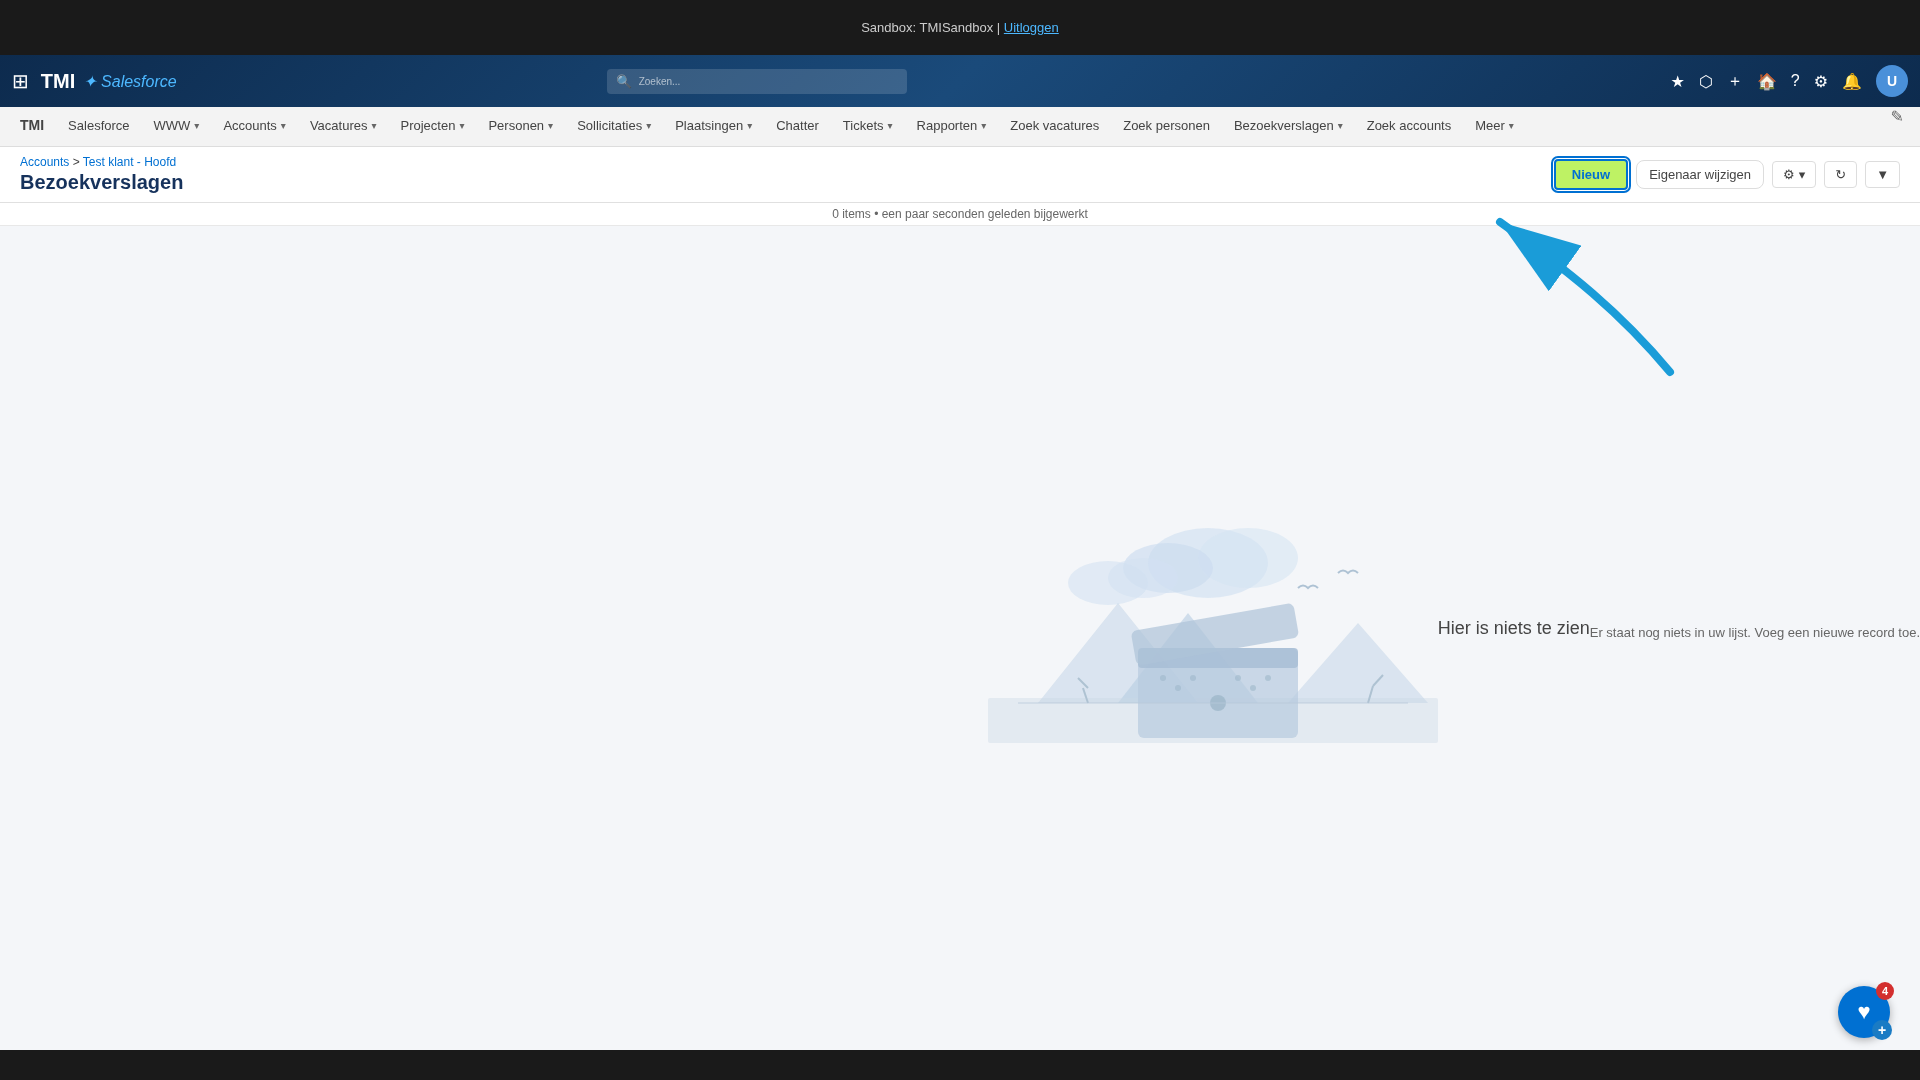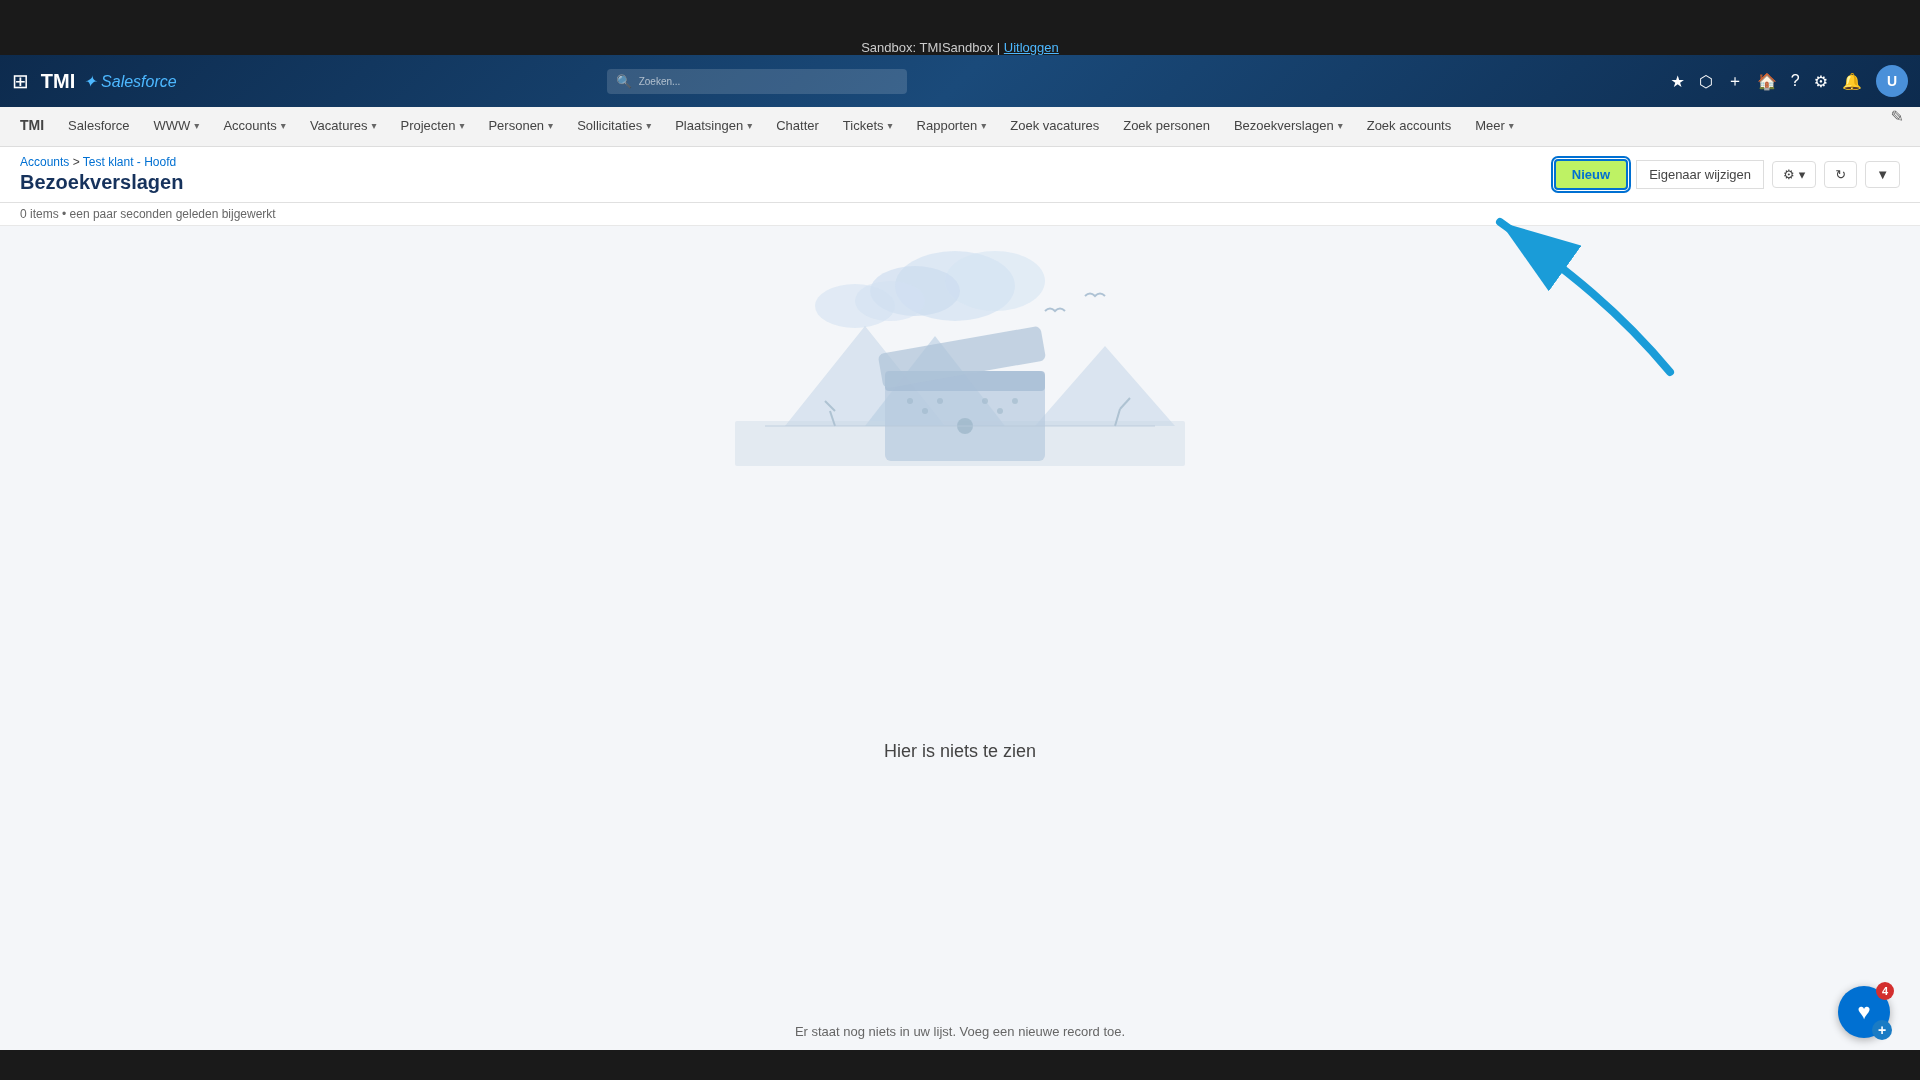--- a/index.html
+++ b/index.html
@@ -1,19 +1,19 @@
 <!DOCTYPE html>
 <html><head>
   <meta charset="utf-8">
   <style>
     * { margin: 0; padding: 0; box-sizing: border-box; }
     body { width: 1920px; height: 1080px; overflow: hidden; background: #1a1a1a; font-family: 'Segoe UI', Arial, sans-serif; }
 
     
-    .top-black-bar { height: 55px; background: #1a1a1a; display: flex; align-items: flex-end; justify-content: center; }
+    .top-black-bar { height: 55px; background: #1a1a1a; display: flex; align-items: center; justify-content: center; }
     .sandbox-bar { font-size: 13px; color: #ccc; }
     .sandbox-bar a { color: #4db8ff; text-decoration: underline; cursor: pointer; }
 
     
     .nav-bar {
       height: 52px;
       background: linear-gradient(135deg, #0d2b4e 0%, #1a4a7a 50%, #0d2b4e 100%);
       display: flex;
       align-items: center;
       padding: 0 12px;
@@ -103,21 +103,21 @@
       font-weight: 600;
       cursor: pointer;
       outline: 2px solid #0070d2;
       outline-offset: 1px;
     }
     .btn-eigenaar {
       background: white;
       border: 1px solid #ddd;
       color: #444;
       padding: 6px 12px;
-      border-radius: 0;
+      border-radius: 8px;
       font-size: 13px;
       cursor: pointer;
     }
     .icon-btn {
       background: white;
       border: 1px solid #ddd;
       color: #444;
       padding: 5px 10px;
       border-radius: 4px;
       font-size: 13px;
@@ -126,28 +126,28 @@
       align-items: center;
       gap: 4px;
     }
 
     .status-bar {
       padding: 4px 20px;
       font-size: 12px;
       color: #666;
       background: white;
       border-bottom: 1px solid #e8e8e8;
+      text-align: center;
     }
 
     
     .empty-state {
       display: flex;
-      flex-direction: column;
-      align-items: center;
-      justify-content: space-between;
+      align-items: center;
+      justify-content: flex-end;
       height: calc(100% - 90px);
       position: relative;
     }
 
     .empty-illustration {
       width: 450px;
       height: 240px;
       margin-bottom: 20px;
     }
 

